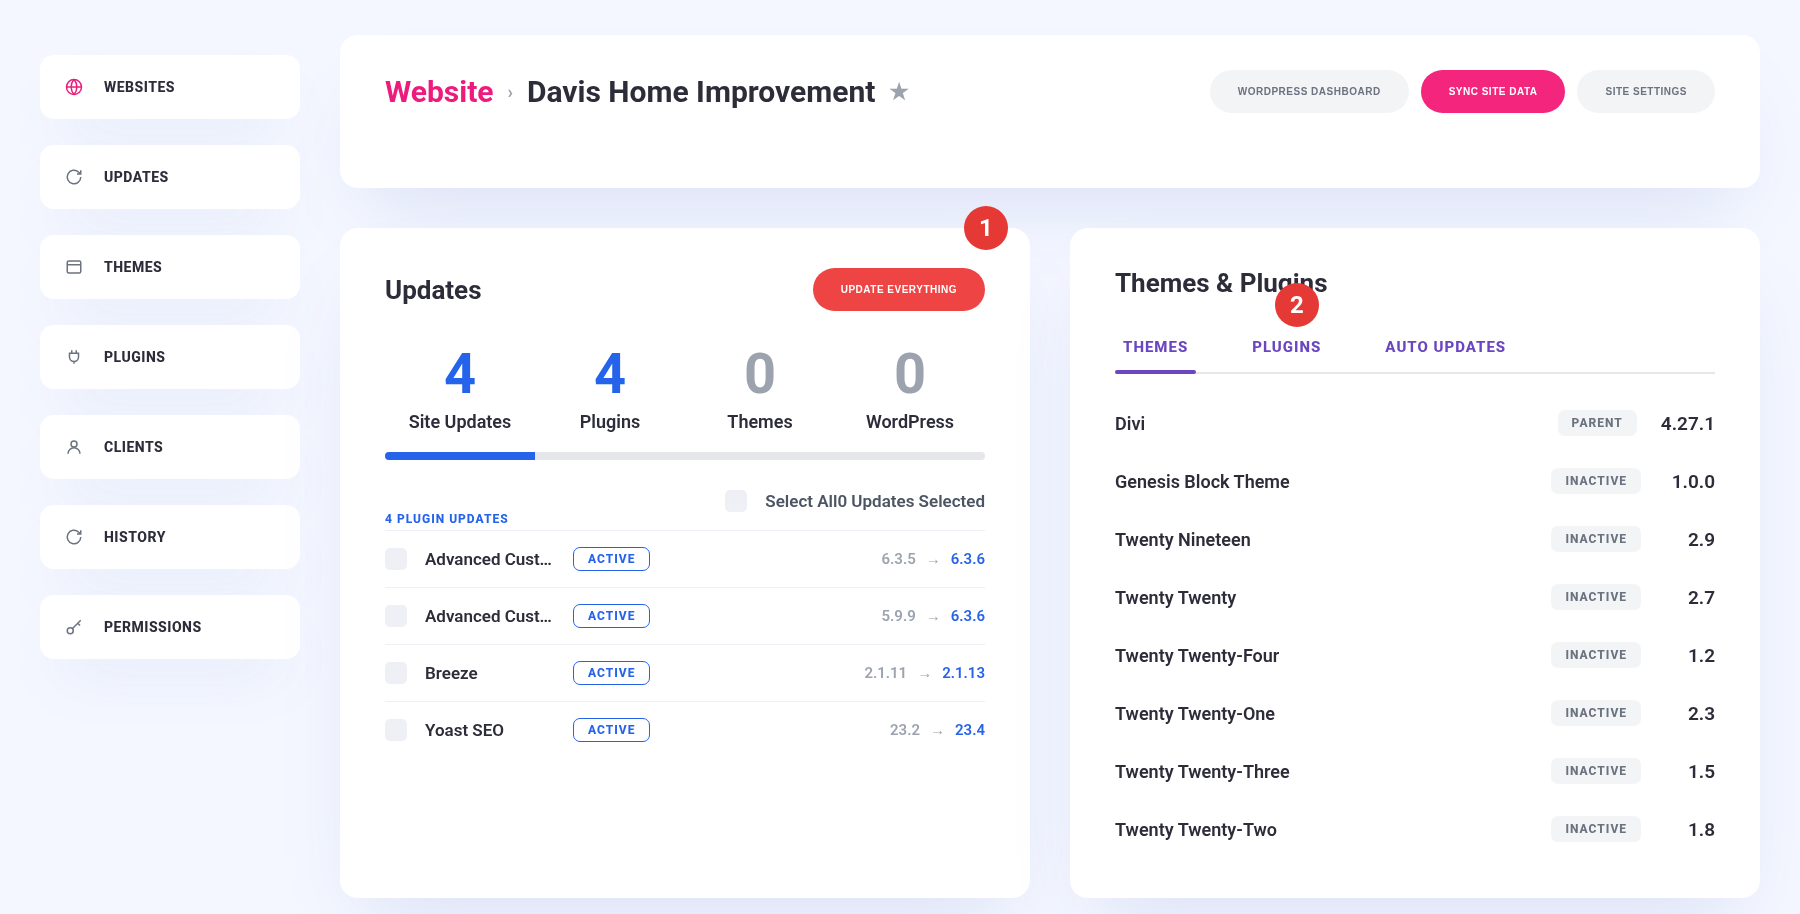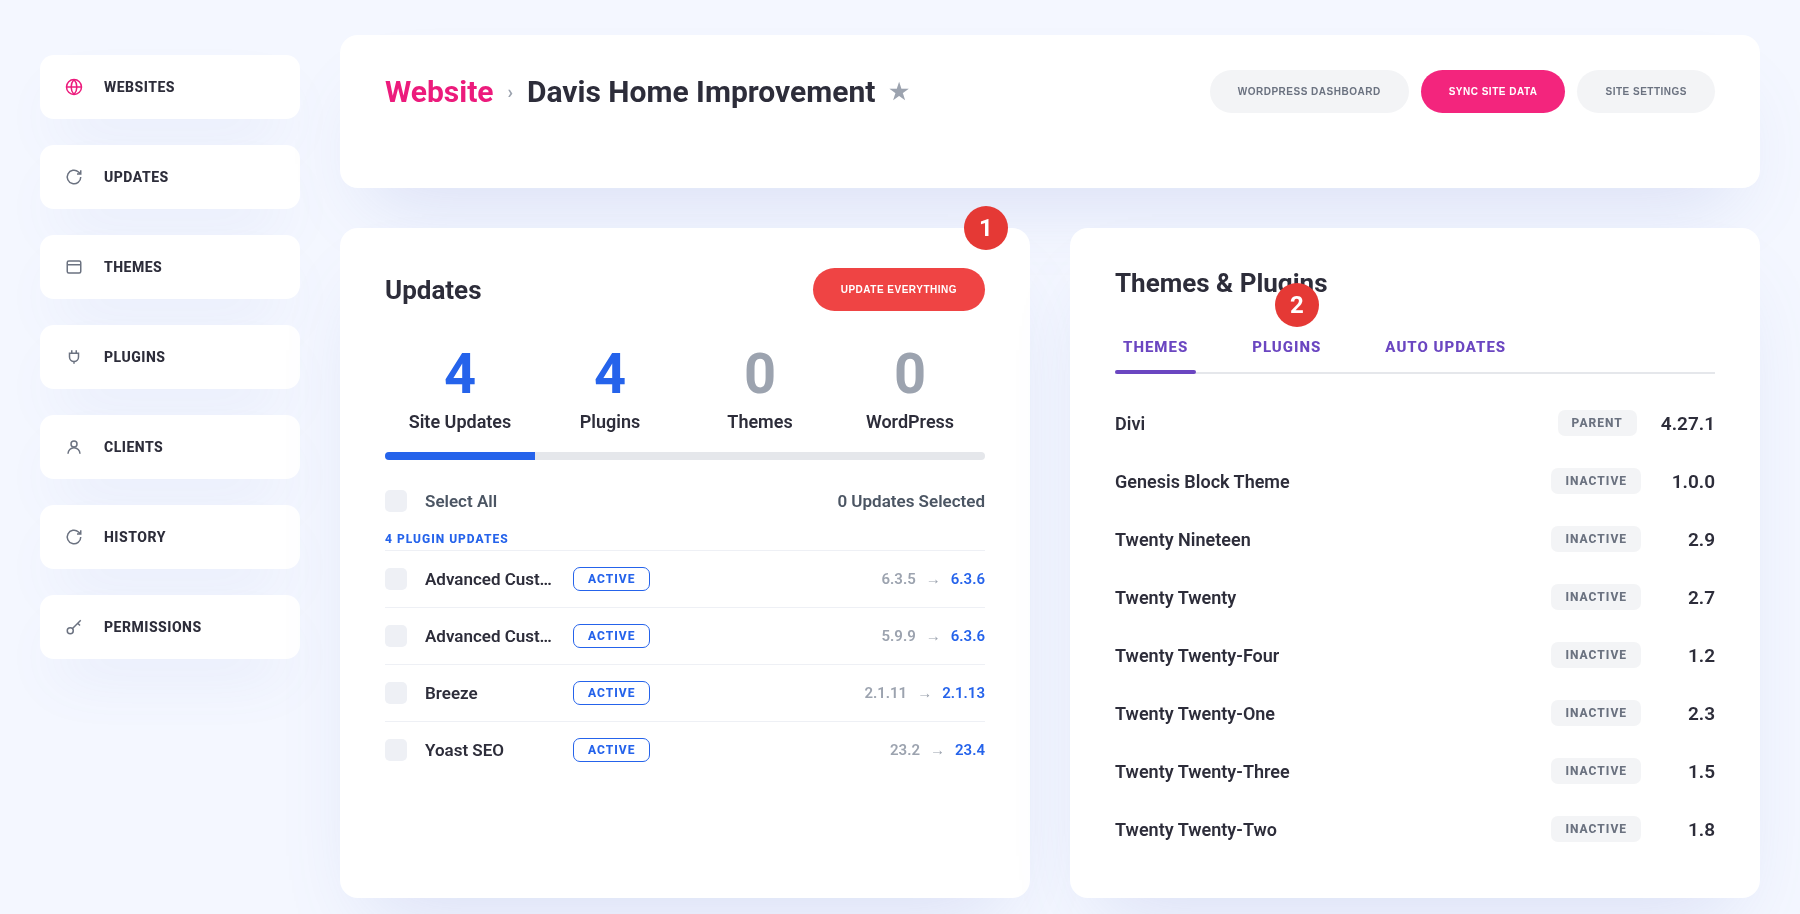--- a/index.html
+++ b/index.html
@@ -30,21 +30,21 @@
 .panel { background: #fff; border-radius: 18px; padding: 40px 45px; flex: 1; box-shadow: 0 40px 80px -30px rgba(100,120,200,.2); }
 .panel-header { display: flex; justify-content: space-between; align-items: center; margin-bottom: 30px; }
 .panel-title { font-size: 26px; font-weight: 700; }
 .stats { display: flex; justify-content: space-between; margin-bottom: 20px; }
 .stat { text-align: center; flex: 1; }
 .stat.active .num { color: #2563eb; }
 .stat .num { font-size: 56px; font-weight: 700; color: #9ca3af; }
 .stat .lbl { font-size: 18px; font-weight: 600; color: #2d2d3a; margin-top: 4px; }
 .progress { height: 8px; background: #e5e7eb; border-radius: 4px; margin-bottom: 30px; overflow: hidden; }
 .progress-bar { height: 100%; background: #2563eb; width: 25%; }
-.select-row { display: flex; justify-content: space-between; align-items: center; margin-bottom: 20px; font-size: 17px; font-weight: 600; color: #4b5563; }
+.select-row { display: flex; justify-content: flex-end; align-items: center; font-size: 17px; font-weight: 600; color: #4b5563; }
 .select-left { display: flex; align-items: center; gap: 18px; }
 .checkbox { width: 22px; height: 22px; border-radius: 5px; background: #eef0f5; cursor: pointer; }
 .section-label { font-size: 12px; font-weight: 800; letter-spacing: 1px; color: #2563eb; margin-bottom: 4px; }
 .update-row { display: flex; align-items: center; gap: 18px; padding: 16px 0; border-top: 1px solid #eef0f5; }
 .update-name { font-size: 17px; font-weight: 600; flex: 0 0 130px; white-space: nowrap; overflow: hidden; text-overflow: ellipsis; }
 .status-badge { border: 1.5px solid #2563eb; color: #2563eb; border-radius: 7px; padding: 4px 14px; font-size: 12px; font-weight: 800; letter-spacing: 1px; }
 .version-col { margin-left: auto; display: flex; align-items: center; gap: 10px; font-size: 15px; font-weight: 600; }
 .v-old { color: #9ca3af; }
 .arrow { color: #9ca3af; }
 .v-new { color: #2563eb; }

